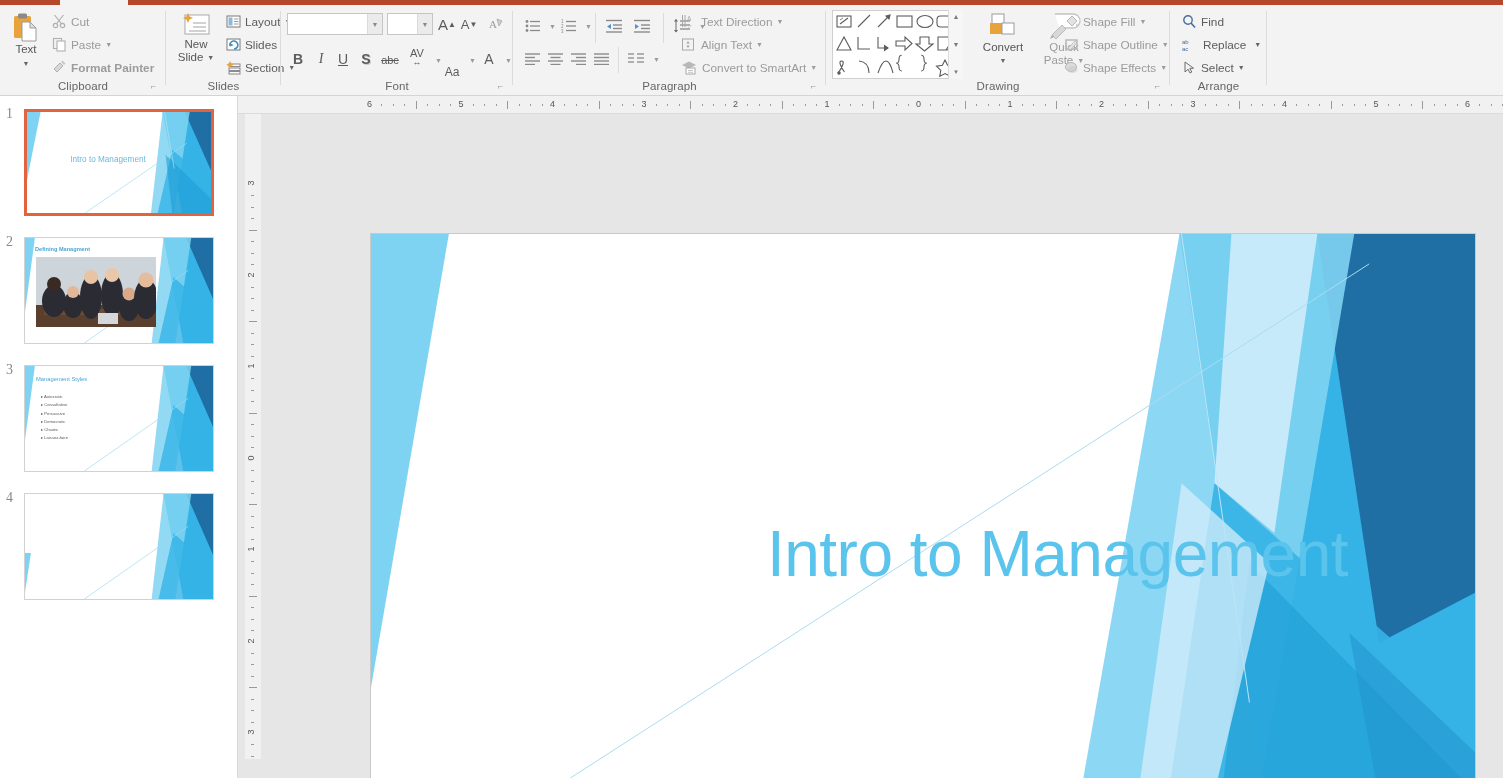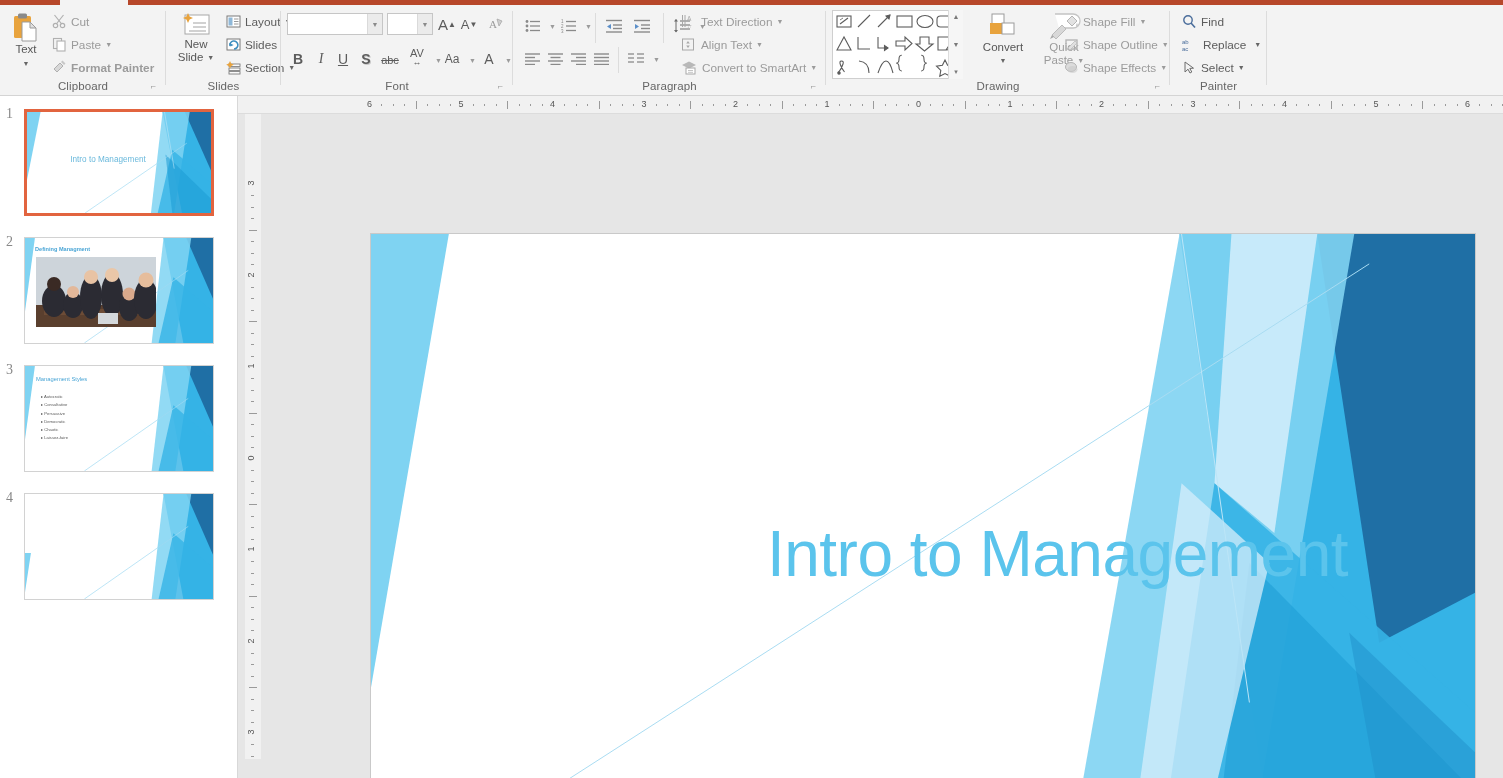--- a/index.html
+++ b/index.html
@@ -287,21 +287,21 @@
         <span>S</span>
       </div>
       <div class="fmt-btn" style="left:97px; top:46px; width:24px; height:18px; font-size:11px; text-decoration:line-through;">
         <span>abc</span>
       </div>
       <div class="fmt-btn" style="left:124px; top:42px; width:24px; height:22px; font-size:11px; flex-direction:column; line-height:9px;">
         <span>AV</span>
         <span style="font-size:9px;">↔</span>
       </div>
       <div class="caret" style="position:absolute; left:150px; top:52px;">▼</div>
-      <div class="fmt-btn" style="left:160px; top:45px; width:22px; height:18px; font-size:12px;">
+      <div class="fmt-btn" style="left:160px; top:58px; width:22px; height:18px; font-size:12px;">
         <span>Aa</span>
       </div>
       <div class="caret" style="position:absolute; left:184px; top:52px;">▼</div>
       <div class="fmt-btn" style="left:198px; top:44px; width:20px; height:20px; font-size:14px;">
         <span>A</span>
       </div>
       <div class="caret" style="position:absolute; left:220px; top:52px;">▼</div>
 
       <div class="group-label">Font</div>
       <div class="dialog-launcher" style="right:10px;">⌐</div>
@@ -572,21 +572,21 @@
       </div>
       <div class="btn-row" style="left:12px; top:55px; color:#5c5c5c;">
         <span class="ico">
           <svg width="15" height="15" viewBox="0 0 15 15">
             <path d="M3 2 L3 12 L6 9.2 L8 13 L9.8 12 L7.8 8.4 L11.5 8.2 z" fill="none" stroke="#6d6d6d" stroke-width="1"></path>
           </svg>
         </span>
         <span>Select</span>
         <span class="caret-dk">▼</span>
       </div>
-      <div class="group-label">Painter</div>
+      <div class="group-label">Arrange</div>
       <div class="group-sep" style="right:0;"></div>
     </div>
   </div>
 
   <div class="workspace">
 
     <div class="thumb-pane">
 
       <div class="thumb-item" style="top:13px;">
         <div class="thumb-num" style="top:-3px; left:-18px;">1</div>

